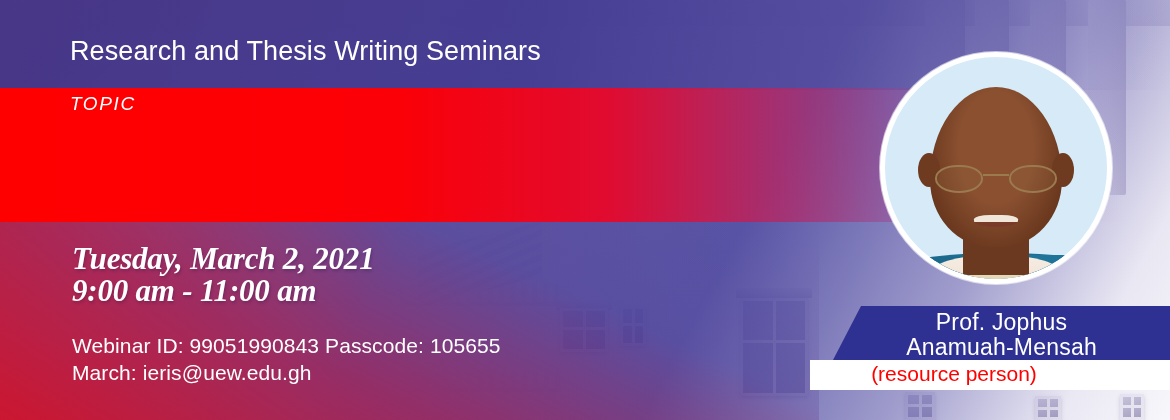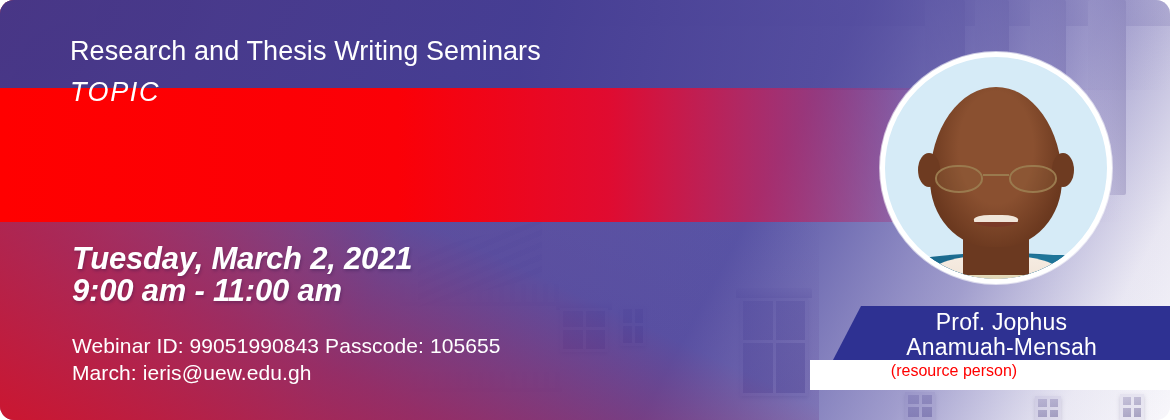--- a/index.html
+++ b/index.html
@@ -8,21 +8,20 @@
     overflow:hidden;
     background:#fff;
     font-family:"Liberation Sans", sans-serif;
   }
 
   #banner{
     position:relative;
     width:1170px; height:420px;
     overflow:hidden;
     background:#ffffff;
-    border-radius:14px;
   }
 
   
   .bg-photo{
     position:absolute; inset:0;
     background:
       
       linear-gradient(180deg,#e9e7f0 0%, #f3f2f6 34%, #fbfafc 100%);
   }
   
@@ -124,37 +123,38 @@
         rgba(255,255,255,0) 96%);
   }
 
   
   .seminar-title{
     position:absolute; left:70px; top:36px;
     font-size:27px; font-weight:400; color:#fff;
     letter-spacing:.1px; white-space:nowrap;
   }
   .topic-label{
-    position:absolute; left:70px; top:77px;
-    font-size:27px; font-weight:300; font-style:italic; color:#fff;
+    position:absolute; left:70px; top:93px;
+    font-size:19px; font-weight:300; font-style:italic; color:#fff;
     letter-spacing:1.6px;
   }
   .topic-title{
     position:absolute; left:66px; top:112px;
     font-size:49px; font-weight:700; font-style:italic; color:#fff;
     line-height:.97; letter-spacing:-.4px;
     text-shadow:2px 2px 2px rgba(120,0,20,.18);
   }
   .topic-title span{ display:block; white-space:nowrap; }
 
   .datetime{
     position:absolute; left:72px; top:243px;
     font-size:31px; font-weight:700; font-style:italic; color:#fff;
     line-height:1.02; letter-spacing:-.2px;
     text-shadow:1px 2px 3px rgba(40,20,70,.3);
+    font-family:Liberation Serif, serif;
   }
   .datetime span{ display:block; white-space:nowrap; }
 
   .contact{
     position:absolute; left:72px; top:333px;
     font-size:21px; font-weight:400; color:#fff;
     line-height:1.28; letter-spacing:.1px;
   }
   .contact span{ display:block; white-space:nowrap; }
 
@@ -244,21 +244,21 @@
   }
   .name-text span{ display:block; }
 
   .role-strip{
     position:absolute; left:810px; top:360px; width:360px; height:30px;
     background:#ffffff;
   }
   .role-text{
     position:absolute; left:810px; top:362px; width:288px;
     text-align:center; color:#ff0000;
-    font-size:16px; font-weight:400;
+    font-size:21px; font-weight:400;
   }
 </style>
 </head>
 <body>
 
 <div id="banner">
 
   <div class="bg-photo">
     <div class="bld-mass"></div>
     <div class="cornice"></div>

